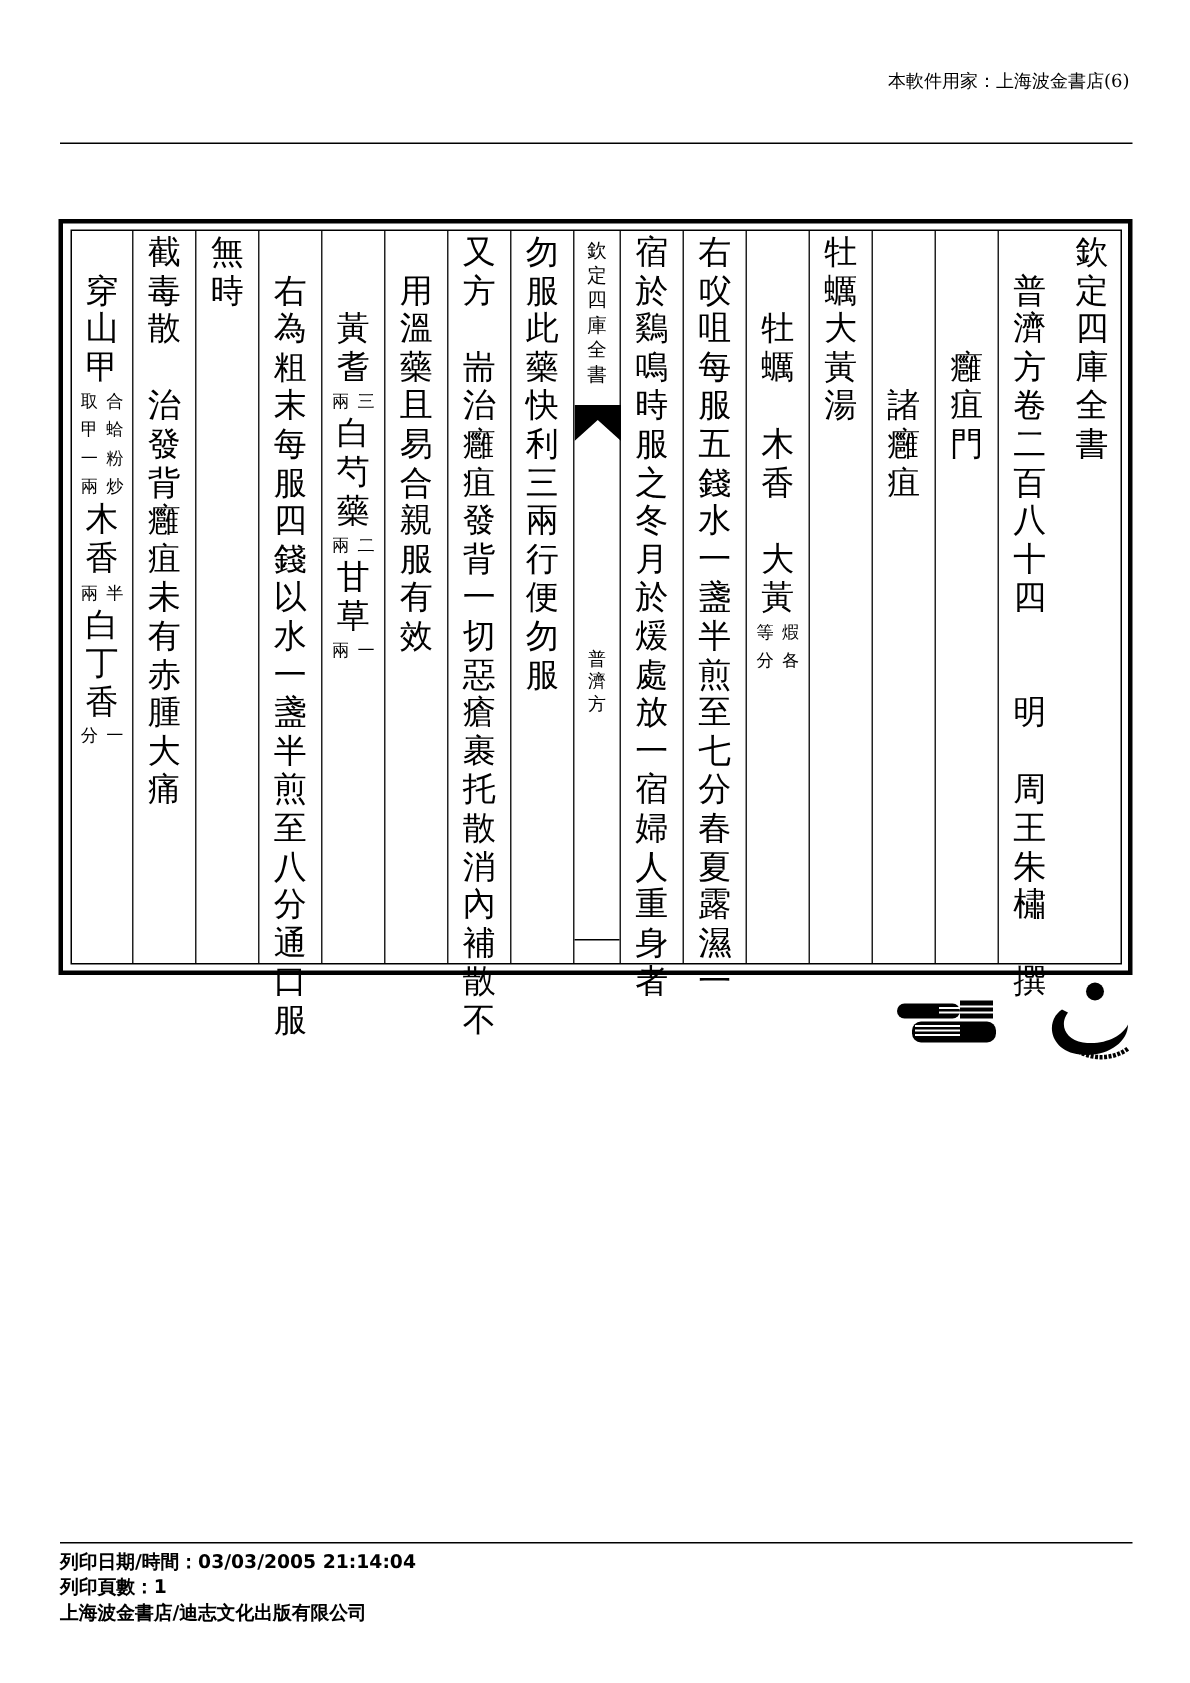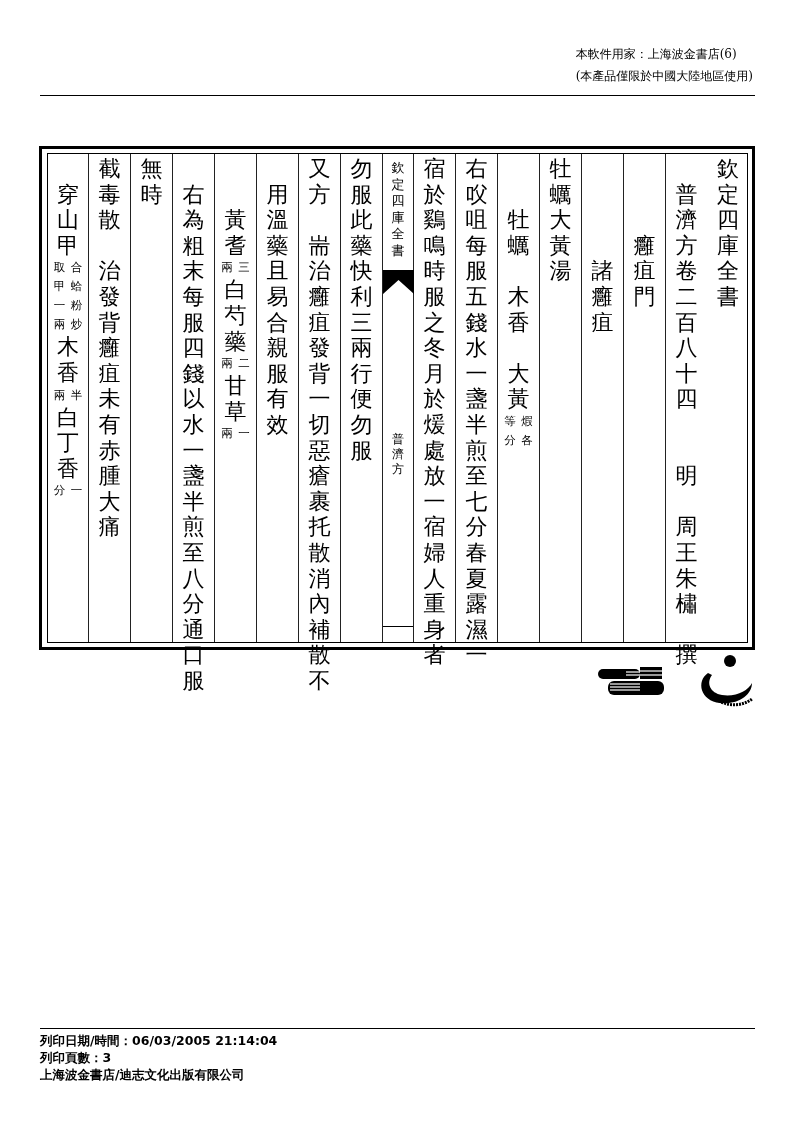--- a/index.html
+++ b/index.html
@@ -22,21 +22,20 @@
   .fish-top{font-size:13px;line-height:16.5px;}
   .logos{position:absolute;left:596px;top:655px;width:160px;height:60px;}
 </style>
 </head>
 <body>
 
 <div id="hdr-left" class="hdr">
 </div>
 <div id="hdr-right" class="hdr">
   <div>本軟件用家：上海波金書店(6)</div>
-  <div>(本產品僅限於中國大陸地區使用)</div>
 </div>
 <div class="rule" style="top:95px;"></div>
 
 <div class="frame">
   <div class="inner" id="cols">
       <div class="col" style="left: 659px; width: 42px;">
         <div class="vt" style="top: 2px;">
           <span class="ch">欽</span>
           <span class="ch">定</span>
           <span class="ch">四</span>
@@ -399,16 +398,16 @@
   </svg>
   <svg width="70" height="60" viewBox="0 0 70 60" style="position:absolute;left:94px;top:-4px;">
     <circle cx="40" cy="10" r="6" fill="#000"></circle>
     <path d="M18 22 C6 30 10 50 30 52 C48 54 62 44 62 32 C58 40 46 46 32 44 C20 42 16 32 22 24 Z" fill="#000"></path>
     <path d="M24 46 C34 56 52 56 62 48" stroke="#000" stroke-width="3" fill="none" stroke-dasharray="2 1"></path>
   </svg>
 </div>
 
 <div class="rule" style="top:1028px;"></div>
 <div id="ftr">
-  <div>列印日期/時間：06/03/2005 21:14:04</div>
-  <div>列印頁數：3</div>
+  <div>列印日期/時間：03/03/2005 21:14:04</div>
+  <div>列印頁數：1</div>
   <div>上海波金書店/迪志文化出版有限公司</div>
 </div>
 
 </body></html>

